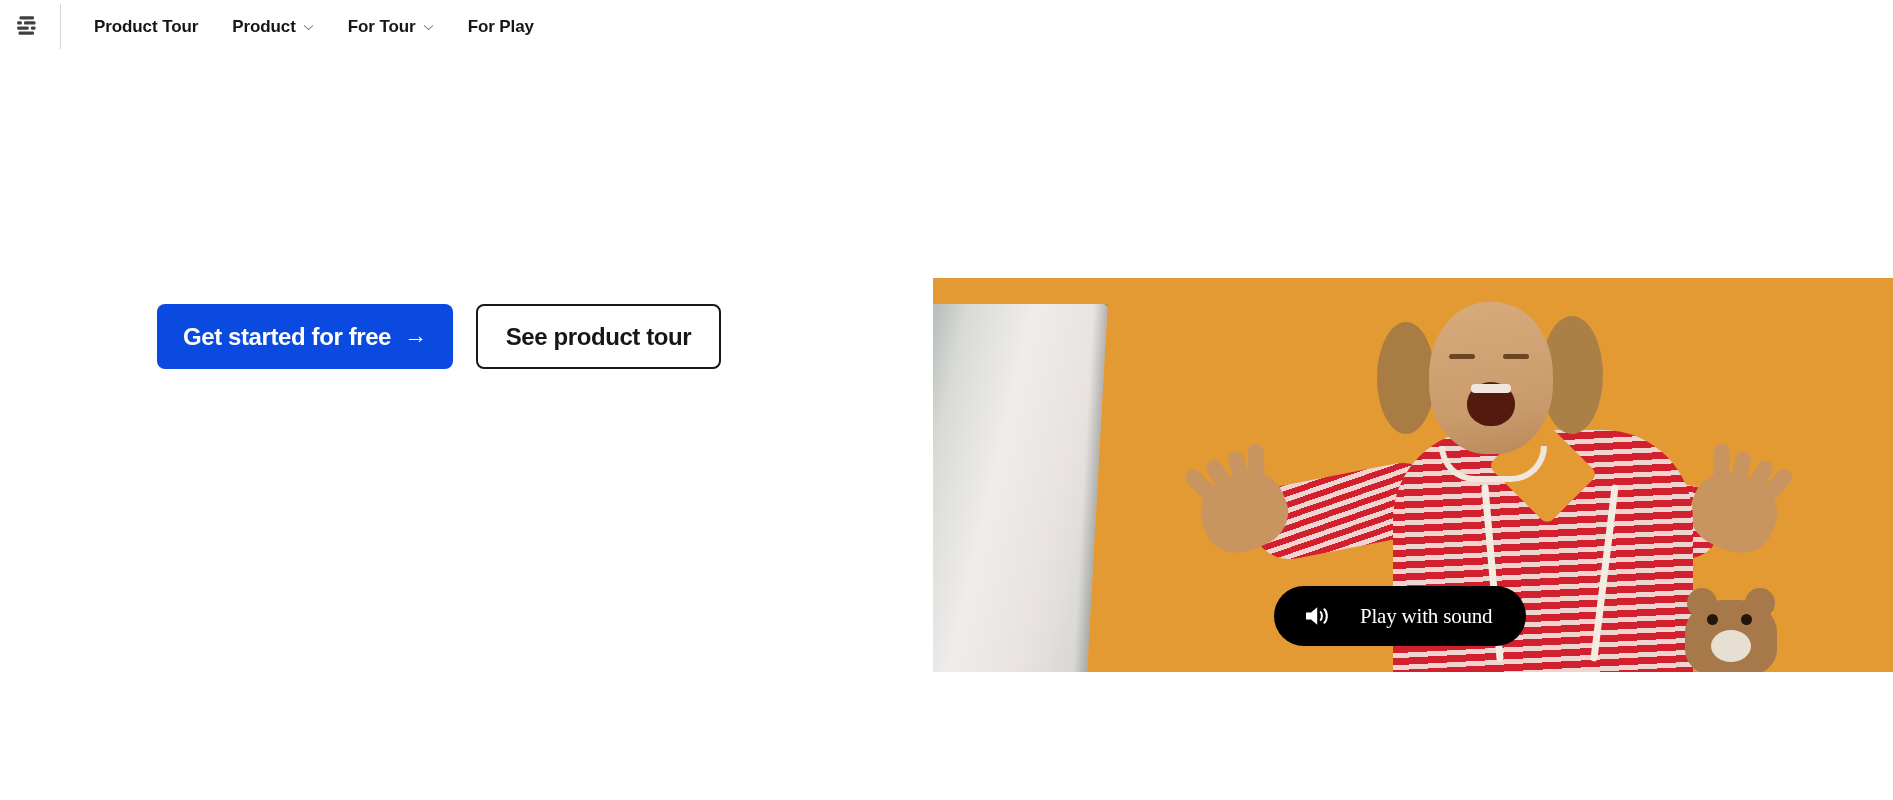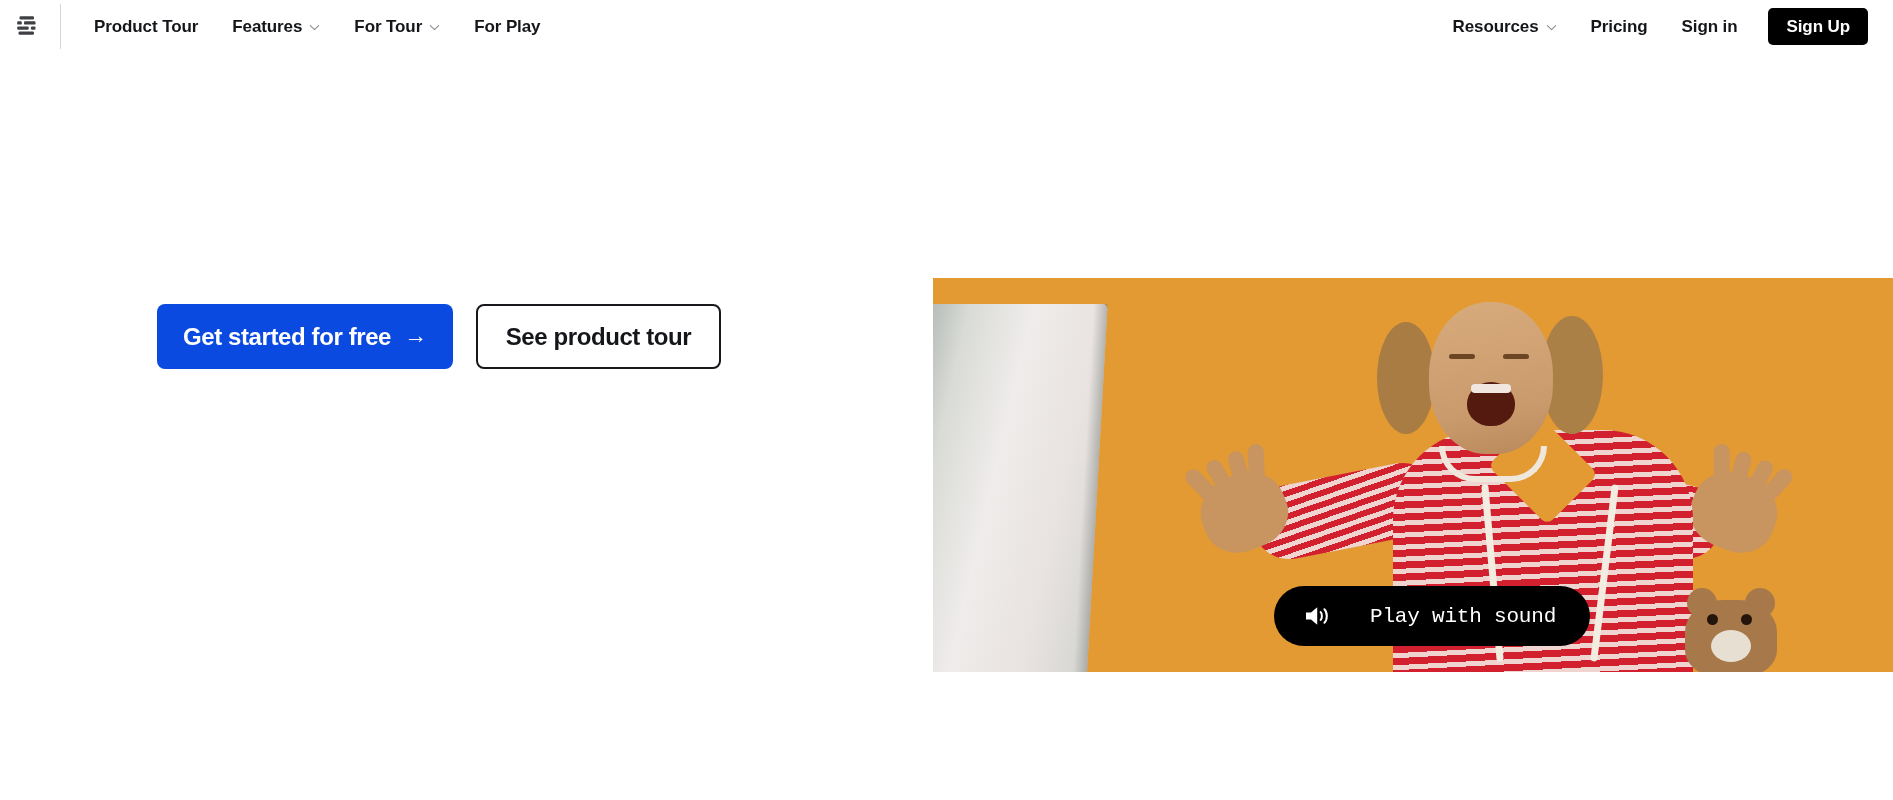--- a/index.html
+++ b/index.html
@@ -399,29 +399,29 @@
   .plush .pupil.r { left: 56px; }
 
   
   .sound-pill {
     position: absolute;
     left: 1274px;
     top: 586px;
     height: 60px;
     display: inline-flex;
     align-items: center;
-    gap: 39px;
+    gap: 29px;
     padding: 0 34px 0 30px;
     background: #000000;
     border-radius: 30px;
     color: #ffffff;
     cursor: pointer;
     z-index: 30;
     border: none;
-    font-family: Liberation Mono, monospace;
+    font-family: Liberation Serif, serif;
   }
   .sound-pill .speaker { display: flex; align-items: center; }
   .sound-pill .pill-label {
     font-size: 21px;
     font-weight: 500;
     letter-spacing: -0.2px;
     white-space: nowrap;
   }
 </style>
 </head>
@@ -444,57 +444,40 @@
       </svg>
     </a>
 
     <div class="nav-divider"></div>
 
     <div class="nav-left">
       <a class="nav-item">
         <span>Product Tour</span>
       </a>
       <a class="nav-item">
-        <span>Features</span>
+        <span>Product</span>
         <span class="caret">
           <svg width="11" height="11" viewBox="0 0 12 12" aria-hidden="true">
             <path d="M1.5 4 L6 8.4 L10.5 4" fill="none" stroke="#8b8d93" stroke-width="1.2" stroke-linecap="round" stroke-linejoin="round"></path>
           </svg>
         </span>
       </a>
       <a class="nav-item">
         <span>For Tour</span>
         <span class="caret">
           <svg width="11" height="11" viewBox="0 0 12 12" aria-hidden="true">
             <path d="M1.5 4 L6 8.4 L10.5 4" fill="none" stroke="#8b8d93" stroke-width="1.2" stroke-linecap="round" stroke-linejoin="round"></path>
           </svg>
         </span>
       </a>
       <a class="nav-item">
         <span>For Play</span>
       </a>
     </div>
 
-    <div class="nav-right">
-      <a class="nav-item">
-        <span>Resources</span>
-        <span class="caret">
-          <svg width="11" height="11" viewBox="0 0 12 12" aria-hidden="true">
-            <path d="M1.5 4 L6 8.4 L10.5 4" fill="none" stroke="#8b8d93" stroke-width="1.2" stroke-linecap="round" stroke-linejoin="round"></path>
-          </svg>
-        </span>
-      </a>
-      <a class="nav-item">
-        <span>Pricing</span>
-      </a>
-      <a class="nav-item">
-        <span>Sign in</span>
-      </a>
-      <button class="nav-signup">Sign Up</button>
-    </div>
   </nav>
 
   <div class="hero-copy">
 
 
 
     <div class="cta-row">
       <button class="btn btn-primary">
         <span>Get started for free</span>
         <span class="arrow">→</span>

